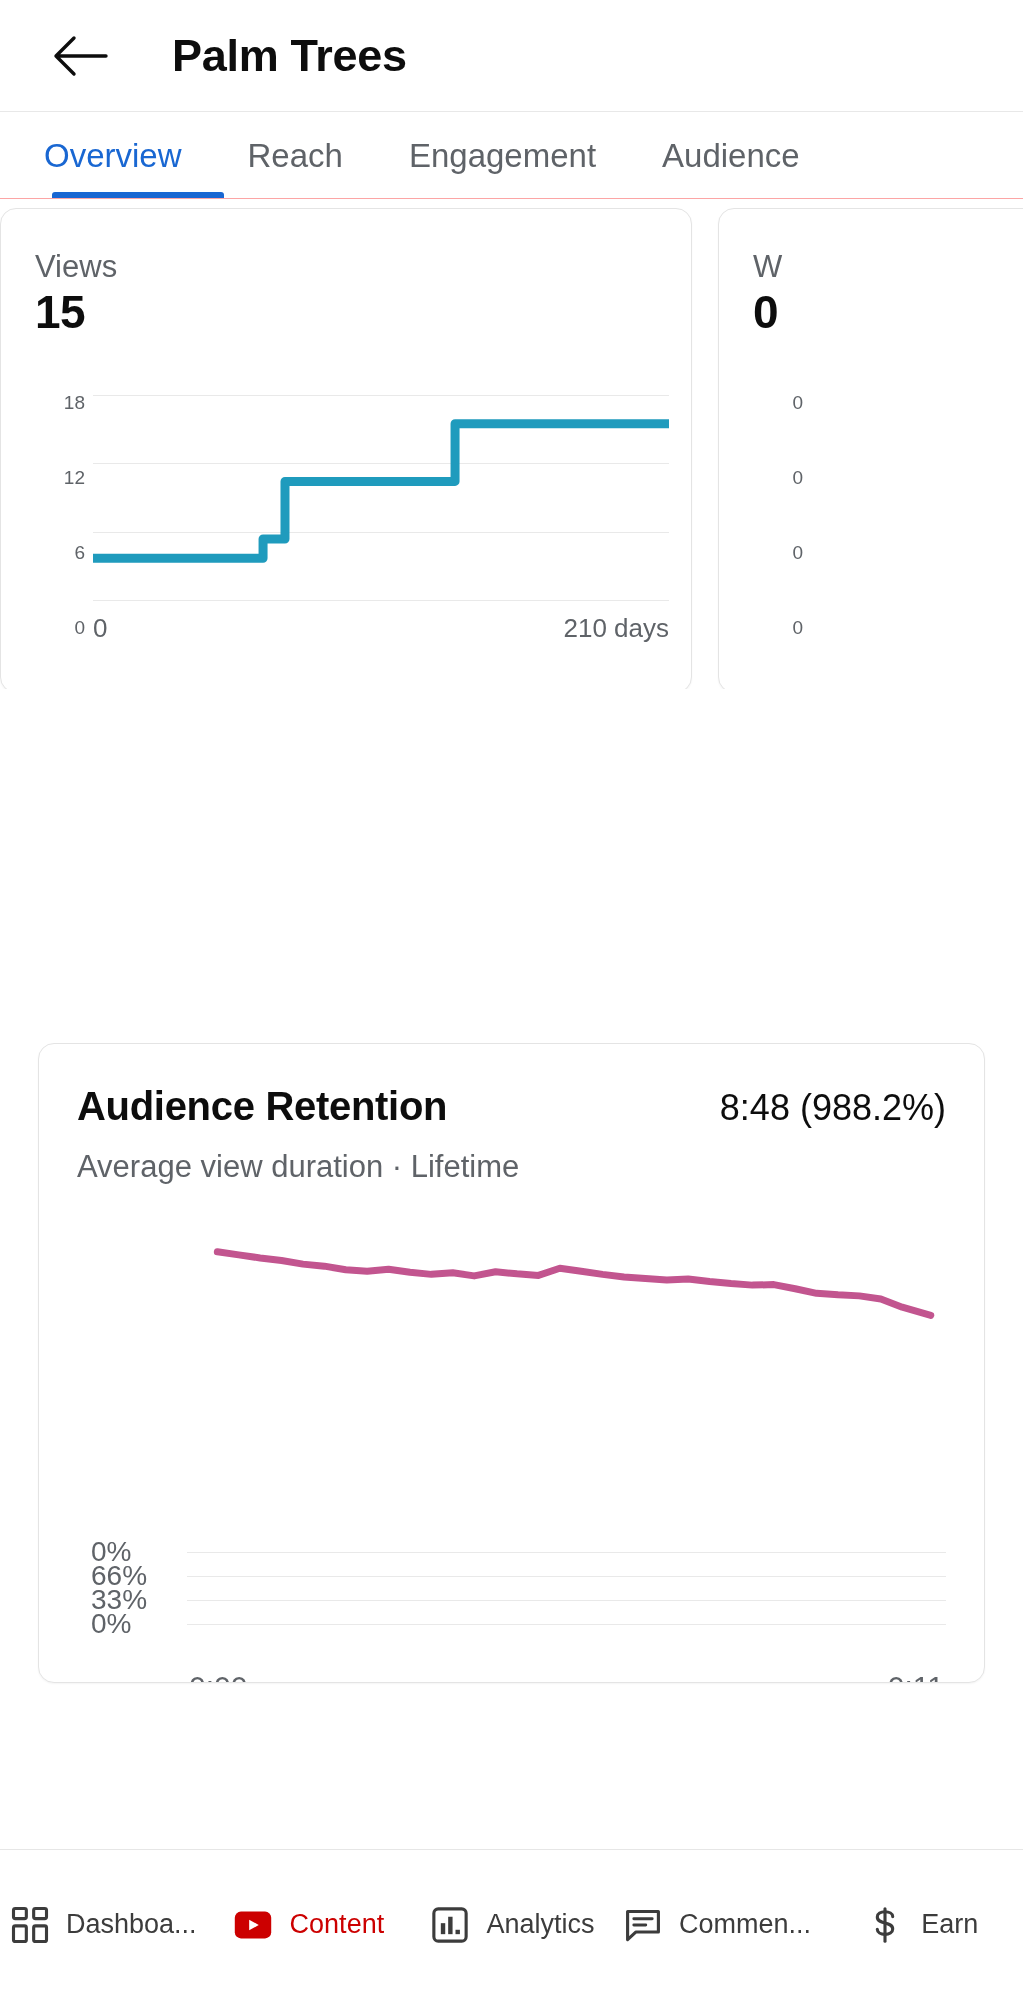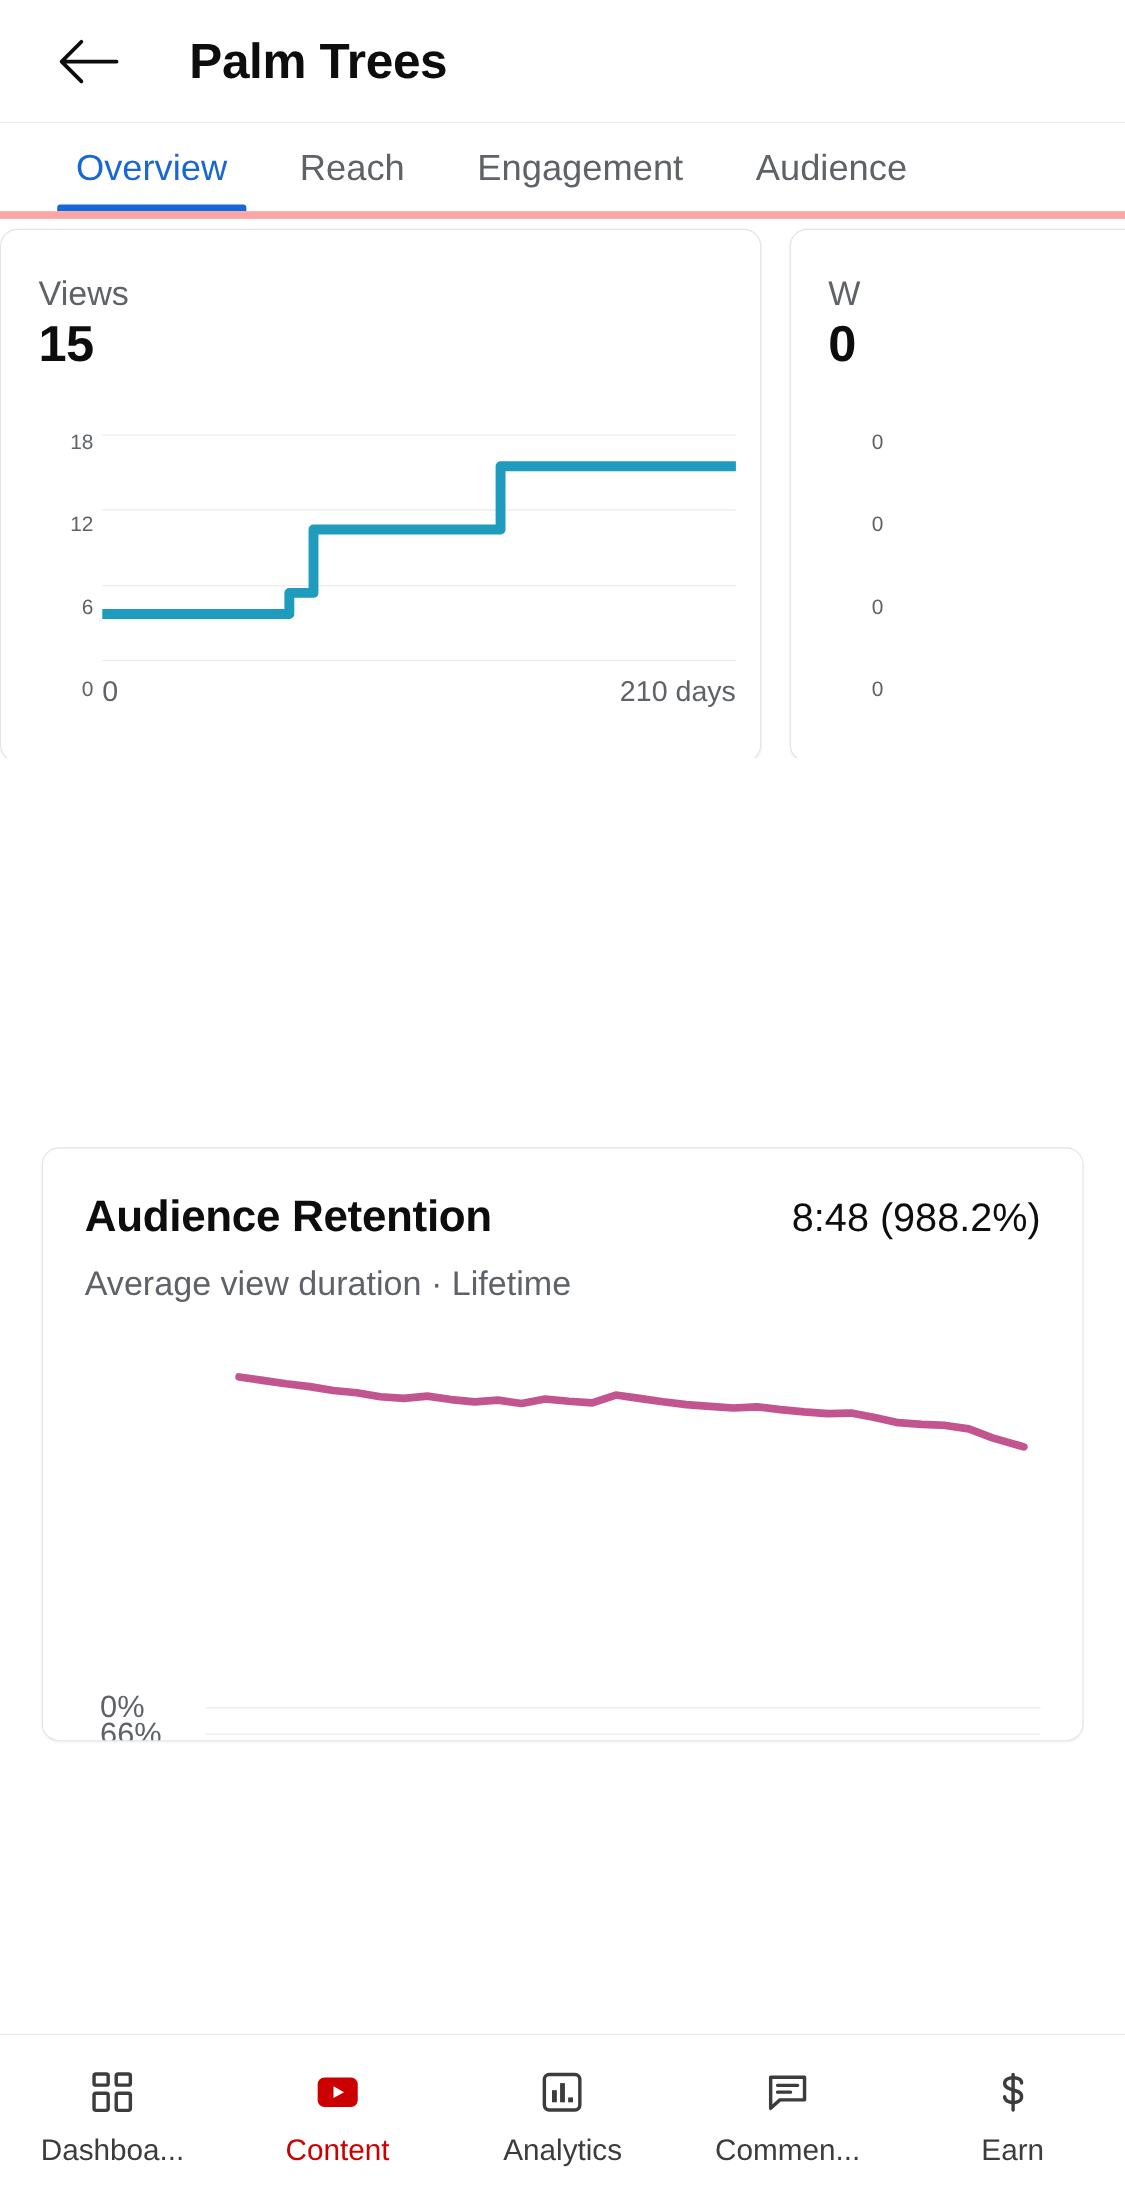--- a/index.html
+++ b/index.html
@@ -24,22 +24,22 @@
   }
   .back-btn svg { display:block; }
   .app-title {
     font-size: 45px; font-weight: 700; color:#0d0d0d;
     margin-left: 56px; letter-spacing: -0.3px; white-space: nowrap;
   }
 
   
   .tabbar {
     position: relative; height: 87px; background:#fff;
-    display:flex; align-items:center; padding-left: 69px;
-    border-bottom: 7px solid #fca5a5;
+    display:flex; align-items:center; padding-left: 44px;
+    border-bottom: 1px solid #fca5a5;
     overflow: hidden;
     text-align: right;
   }
   .tab {
     font-size: 33px; color:#5f6368; white-space: nowrap;
     padding: 0 0 0 0; margin-right: 66px; cursor: pointer;
     line-height: 87px;
   }
   .tab.active { color:#1967d2; font-weight: 400; }
   .tab-underline {
@@ -69,21 +69,21 @@
     position:absolute; left:0; width:50px; text-align:right;
     font-size:19px; color:#5f6368; transform: translateY(-50%);
   }
   .xtick { position:absolute; bottom:0; font-size:26px; color:#5f6368; }
   .xtick.left { left:58px; }
   .xtick.right { right:0; }
   .spark { position:absolute; inset:0; }
 
   
   .retention-card {
-    position:absolute; left:38px; right:38px; top:1043px; height: 540px;
+    position:absolute; left:38px; right:38px; top:1043px; height: 640px;
     background:#fff; border:1px solid #e4e4e4; border-radius:16px;
     box-shadow: 0 1px 2px rgba(0,0,0,.045);
     padding: 40px 38px 0 38px; overflow:hidden;
   }
   .ret-head { display:flex; align-items:baseline; justify-content:space-between; }
   .ret-title { font-size:40px; font-weight:700; color:#0d0d0d; letter-spacing:-0.3px; }
   .ret-value { font-size:36px; color:#0d0d0d; white-space:nowrap; }
   .ret-sub { font-size:31px; color:#5f6368; margin-top:20px; }
 
   .ret-chart { position:absolute; left:38px; right:38px; top:186px; bottom:0; }
@@ -97,21 +97,21 @@
   .ret-xtick.left { left:112px; }
   .ret-xtick.right { right:2px; }
 
   
   .bottomnav {
     position:absolute; left:0; right:0; bottom:0; height:150px;
     background:#fff; border-top:1px solid #e6e6e6;
     display:flex; align-items:center;
   }
   .navitem {
-    flex:1; display:flex; flex-direction:column; align-items:center;
+    flex:1; display:flex; flex-direction:row; align-items:center;
     justify-content:center; gap:14px; cursor:pointer; height:100%;
   }
   .navicon { height:48px; display:flex; align-items:center; justify-content:center; }
   .navlabel {
     font-size:27px; color:#3c3c3c; max-width:180px; white-space:nowrap;
     overflow:hidden; text-overflow:ellipsis; text-align:center;
   }
   .navitem.active .navlabel { color:#cc0000; }
 </style>
 </head>

